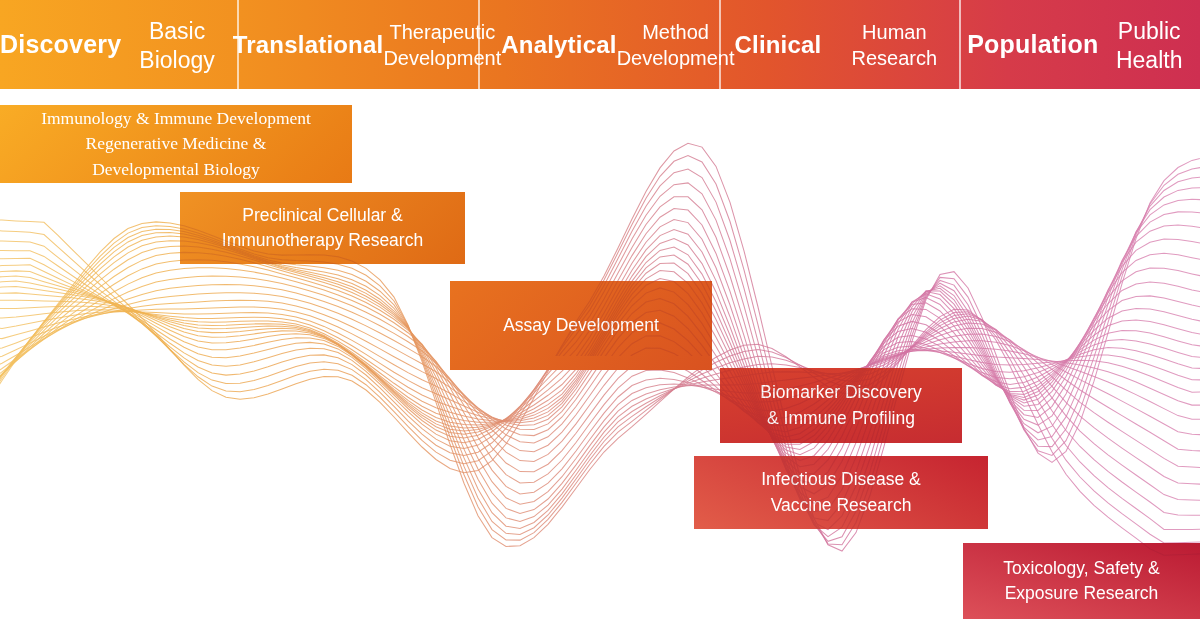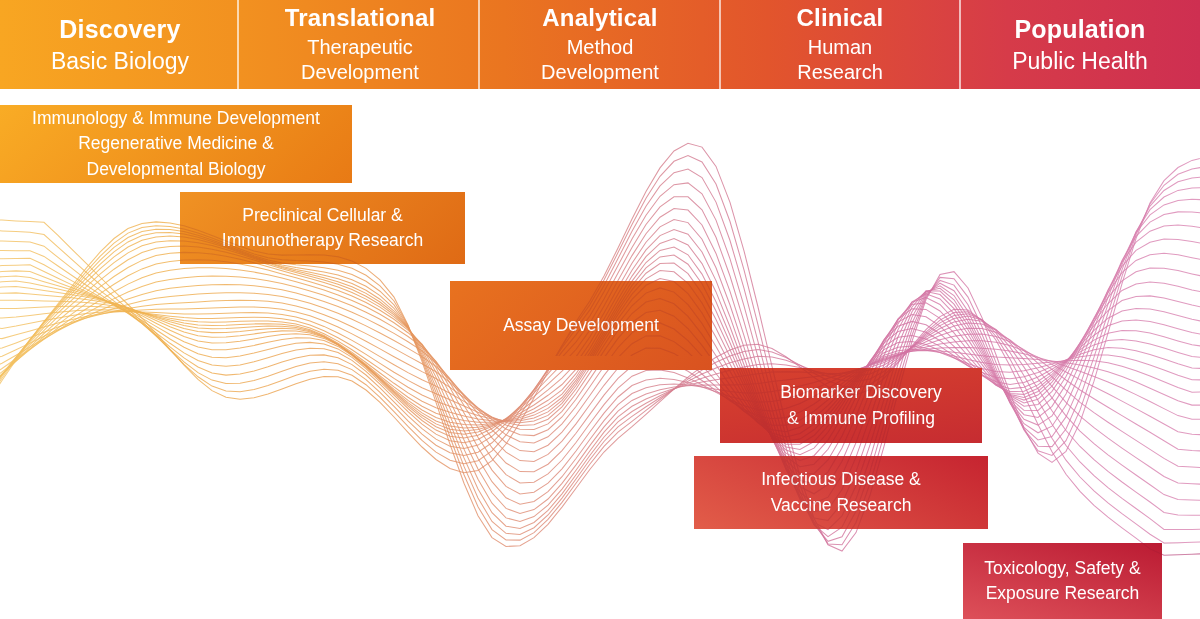--- a/index.html
+++ b/index.html
@@ -10,40 +10,40 @@
   
   svg.waves{position:absolute;left:0;top:0;width:1200px;height:619px;z-index:1;}
   svg.waves-over{z-index:5;pointer-events:none;}
   
   .phase-bar{
     position:absolute;left:0;top:0;width:1200px;height:89px;z-index:3;
     display:flex;
     background:linear-gradient(90deg,#F8A622 0%,#F29120 20%,#EA7520 42%,#E2552C 64%,#D63B49 84%,#CE2F51 100%);
   }
   .phase{
-    flex:1 1 0;display:flex;flex-direction:column;align-items:center;justify-content:center;
+    flex:1 1 0;display:flex;flex-direction:row;align-items:center;justify-content:center;
     color:#ffffff;text-align:center;line-height:1.22;
   }
   .phase-title{font-weight:bold;font-size:25px;letter-spacing:.2px;}
   .phase-sub{font-size:23px;margin-top:2px;}
   .phase.compact .phase-title{font-size:24px;}
   .phase.compact .phase-sub{font-size:20px;max-width:135px;margin-left:auto;margin-right:auto;line-height:1.28;}
   .vdiv{position:absolute;top:0;width:2px;height:89px;background:rgba(255,255,255,.65);z-index:4;}
   #d1{left:237px}#d2{left:478px}#d3{left:719px}#d4{left:959px}
   
   .area{
     position:absolute;z-index:4;display:flex;flex-direction:column;align-items:center;justify-content:center;
     color:#ffffff;text-align:center;font-size:17.5px;line-height:1.45;
   }
-  #b1{left:0px;top:105px;width:352px;height:78px;background:linear-gradient(135deg,#F9AC25,#E87A15);}
+  #b1{left:0px;top:105px;width:352px;height:78px;background:linear-gradient(135deg,#F9AC25,#E87A15);font-family:Liberation Serif, serif;}
   #b2{left:180px;top:192px;width:285px;height:72px;background:linear-gradient(135deg,#F09223,#DF6A15);}
   #b3{left:450px;top:281px;width:262px;height:89px;background:linear-gradient(135deg,#E8721F,#D95220);}
-  #b4{left:720px;top:368px;width:242px;height:75px;background:linear-gradient(170deg,#D8422E,#C62C31);padding-left:20px;}
+  #b4{left:720px;top:368px;width:242px;height:75px;background:linear-gradient(170deg,#D8422E,#C62C31);}
   #b5{left:694px;top:456px;width:294px;height:73px;background:linear-gradient(205deg,#C62430,#E25D49);}
-  #b6{left:963px;top:543px;width:199px;height:76px;background:linear-gradient(195deg,#BB1B33,#DD5059);}
+  #b6{left:963px;top:543px;width:237px;height:76px;background:linear-gradient(195deg,#BB1B33,#DD5059);}
 </style>
 </head>
 <body>
 
 <div class="stage">
 
   <svg class="waves" id="wavesUnder" viewBox="0 0 1200 619">
       <defs>
         <linearGradient id="wgrad" gradientUnits="userSpaceOnUse" x1="0" y1="0" x2="1200" y2="0">
           <stop offset="0" stop-color="#F3C263"></stop>

